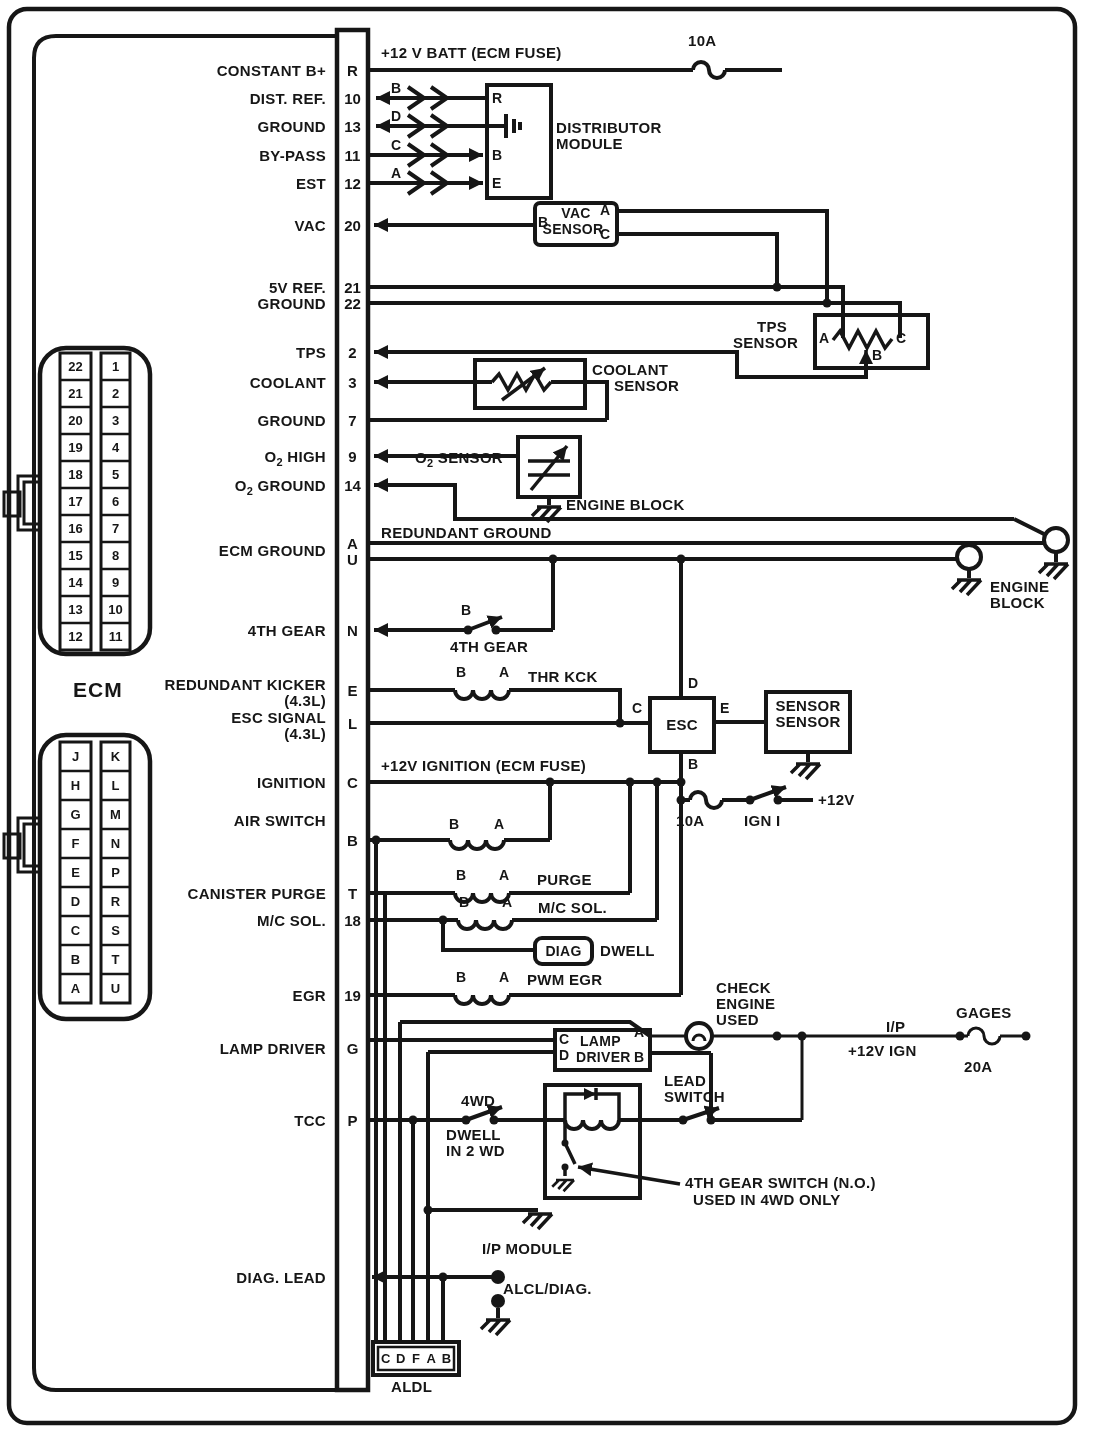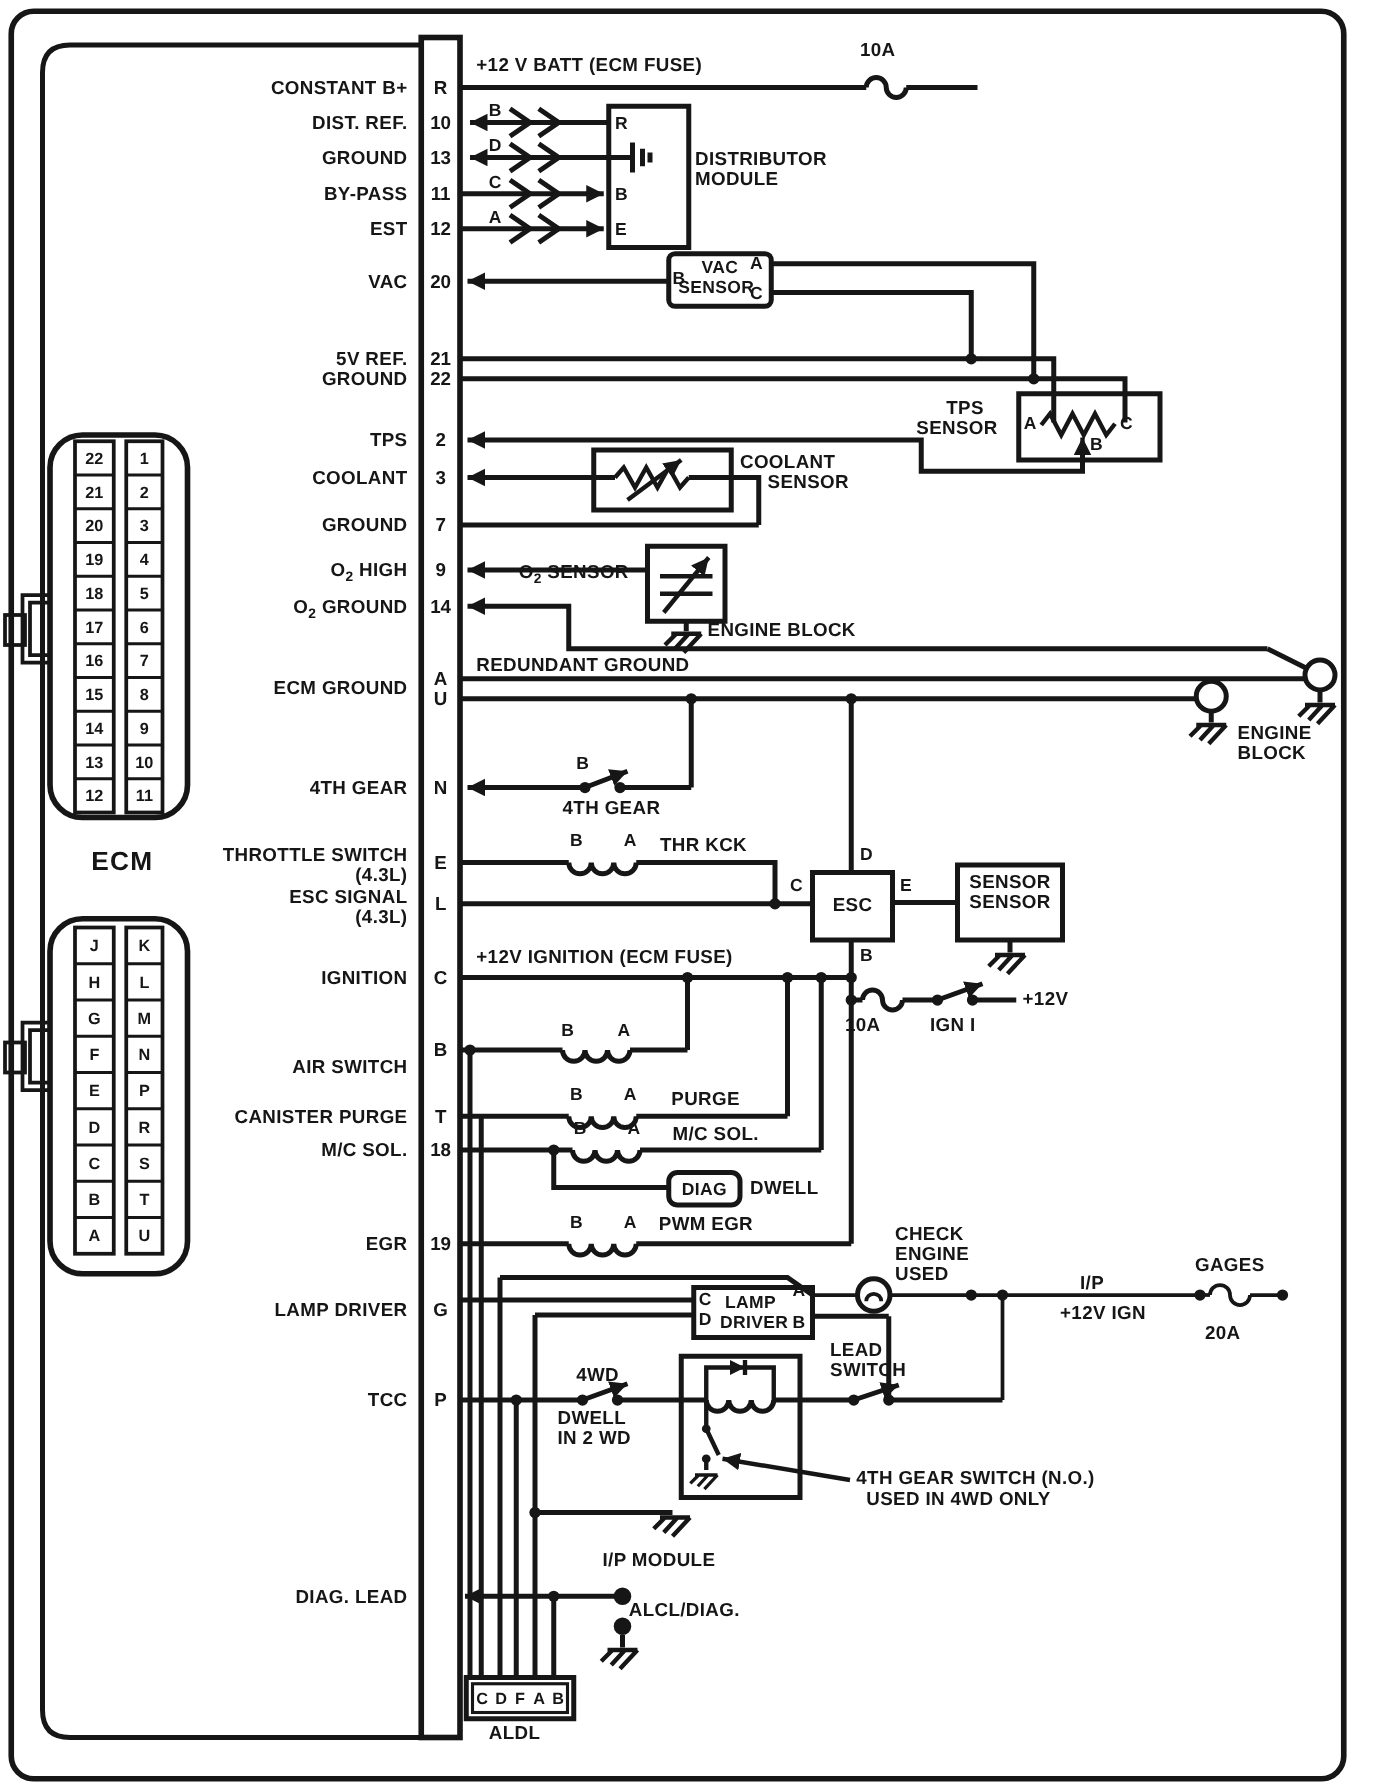--- a/index.html
+++ b/index.html
@@ -270,26 +270,26 @@
 <div class="lbl" style="top:217px">VAC</div>
 <div class="lbl" style="top:279px">5V REF.</div>
 <div class="lbl" style="top:295px">GROUND</div>
 <div class="lbl" style="top:344px">TPS</div>
 <div class="lbl" style="top:374px">COOLANT</div>
 <div class="lbl" style="top:412px">GROUND</div>
 <div class="lbl" style="top:448px"><span>O</span><sub>2</sub><span> HIGH</span></div>
 <div class="lbl" style="top:477px"><span>O</span><sub>2</sub><span> GROUND</span></div>
 <div class="lbl" style="top:542px">ECM GROUND</div>
 <div class="lbl" style="top:622px">4TH GEAR</div>
-<div class="lbl" style="top:676px">THROTTLE SWITCH</div>
+<div class="lbl" style="top:676px">REDUNDANT KICKER</div>
 <div class="lbl" style="top:692px">(4.3L)</div>
 <div class="lbl" style="top:709px">ESC SIGNAL</div>
 <div class="lbl" style="top:725px">(4.3L)</div>
 <div class="lbl" style="top:774px">IGNITION</div>
-<div class="lbl" style="top:845px">AIR SWITCH</div>
+<div class="lbl" style="top:812px">AIR SWITCH</div>
 <div class="lbl" style="top:885px">CANISTER PURGE</div>
 <div class="lbl" style="top:912px">M/C SOL.</div>
 <div class="lbl" style="top:987px">EGR</div>
 <div class="lbl" style="top:1040px">LAMP DRIVER</div>
 <div class="lbl" style="top:1112px">TCC</div>
 <div class="lbl" style="top:1269px">DIAG. LEAD</div>
 
 <div class="pin" style="top:62px">R</div>
 <div class="pin" style="top:90px">10</div>
 <div class="pin" style="top:118px">13</div>
@@ -435,21 +435,21 @@
 
 <div class="t" style="left:716px;top:979px">CHECK</div>
 <div class="t" style="left:716px;top:995px">ENGINE</div>
 <div class="t" style="left:716px;top:1011px">USED</div>
 <div class="t sm" style="left:580px;top:1033px">LAMP</div>
 <div class="t sm" style="left:576px;top:1049px">DRIVER</div>
 <div class="t sm" style="left:559px;top:1031px">C</div>
 <div class="t sm" style="left:559px;top:1047px">D</div>
 <div class="t sm" style="left:634px;top:1024px">A</div>
 <div class="t sm" style="left:634px;top:1049px">B</div>
-<div class="t" style="left:864px;top:1018px">I/P</div>
+<div class="t" style="left:886px;top:1018px">I/P</div>
 <div class="t" style="left:848px;top:1042px">+12V IGN</div>
 <div class="t" style="left:956px;top:1004px">GAGES</div>
 <div class="t" style="left:964px;top:1058px">20A</div>
 
 <div class="t" style="left:461px;top:1092px">4WD</div>
 <div class="t" style="left:446px;top:1126px">DWELL</div>
 <div class="t" style="left:446px;top:1142px">IN 2 WD</div>
 <div class="t" style="left:664px;top:1072px">LEAD</div>
 <div class="t" style="left:664px;top:1088px">SWITCH</div>
 <div class="t" style="left:685px;top:1174px">4TH GEAR SWITCH (N.O.)</div>

